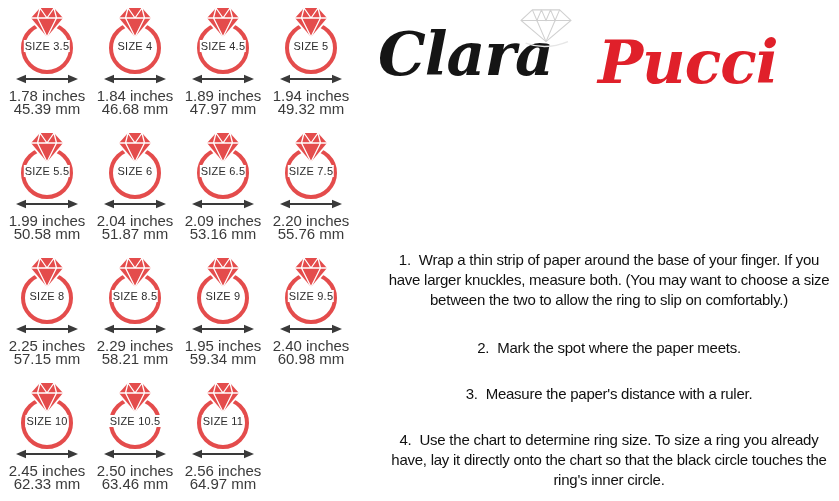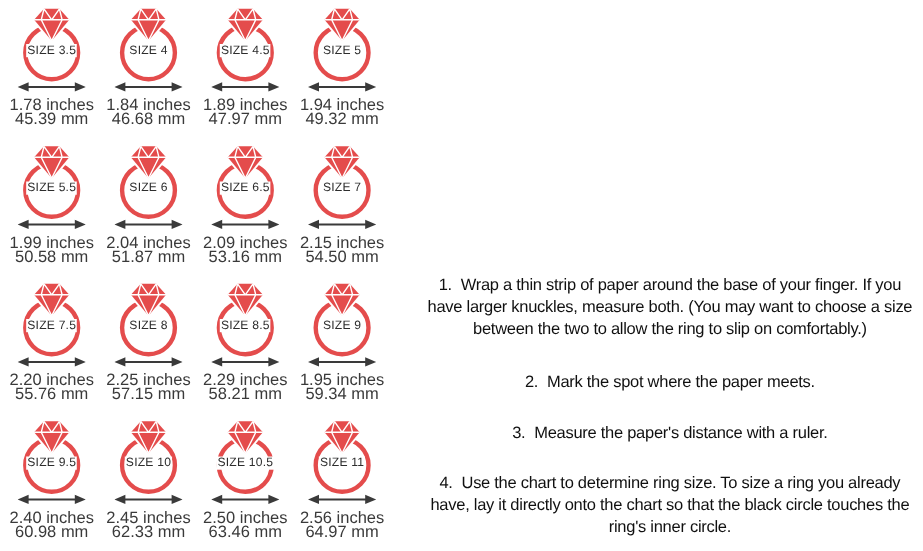--- a/index.html
+++ b/index.html
@@ -179,37 +179,20 @@
       <line class="arrow-line" x1="7" y1="5" x2="55" y2="5"></line>
       <polygon class="arrow-head" points="0,5 10,0.8 10,9.2"></polygon>
       <polygon class="arrow-head" points="62,5 52,0.8 52,9.2"></polygon>
     </svg>
     <div class="meas">
       <span class="inches">2.09 inches</span>
       <span class="mm">53.16 mm</span>
     </div>
   </div>
 
-  <div class="cell">
-    <div class="band"></div>
-    <svg class="gem" viewBox="0 0 38 33" aria-hidden="true">
-      <path class="gem-body" d="M3 12 L12 2 L26 2 L35 12 L19 31 Z"></path>
-      <path class="gem-facets" d="M3 12 H35 M12 2 L9.5 12 M26 2 L28.5 12 M12 2 L19 12 M26 2 L19 12 M9.5 12 L19 31 M28.5 12 L19 31"></path>
-    </svg>
-    <span class="size-label">SIZE 7</span>
-    <svg class="arrow" viewBox="0 0 62 10" aria-hidden="true">
-      <line class="arrow-line" x1="7" y1="5" x2="55" y2="5"></line>
-      <polygon class="arrow-head" points="0,5 10,0.8 10,9.2"></polygon>
-      <polygon class="arrow-head" points="62,5 52,0.8 52,9.2"></polygon>
-    </svg>
-    <div class="meas">
-      <span class="inches">2.15 inches</span>
-      <span class="mm">54.50 mm</span>
-    </div>
-  </div>
 
   <div class="cell">
     <div class="band"></div>
     <svg class="gem" viewBox="0 0 38 33" aria-hidden="true">
       <path class="gem-body" d="M3 12 L12 2 L26 2 L35 12 L19 31 Z"></path>
       <path class="gem-facets" d="M3 12 H35 M12 2 L9.5 12 M26 2 L28.5 12 M12 2 L19 12 M26 2 L19 12 M9.5 12 L19 31 M28.5 12 L19 31"></path>
     </svg>
     <span class="size-label">SIZE 7.5</span>
     <svg class="arrow" viewBox="0 0 62 10" aria-hidden="true">
       <line class="arrow-line" x1="7" y1="5" x2="55" y2="5"></line>
@@ -342,20 +325,31 @@
       <polygon class="arrow-head" points="0,5 10,0.8 10,9.2"></polygon>
       <polygon class="arrow-head" points="62,5 52,0.8 52,9.2"></polygon>
     </svg>
     <div class="meas">
       <span class="inches">2.56 inches</span>
       <span class="mm">64.97 mm</span>
     </div>
   </div>
 </div>
 
+  <div class="logo">
+    <span class="logo-word logo-clara">Clara</span>
+    <svg class="logo-diamond" viewBox="0 0 90 56" aria-hidden="true">
+      <path class="swoosh" d="M18 48 Q45 58 74 46"></path>
+      <path d="M12 18 L27 4 L63 4 L78 18 L45 46 Z"></path>
+      <path d="M12 18 H78"></path>
+      <path d="M27 4 L33 18 L39 4 M51 4 L57 18 L63 4 M39 4 L45 18 L51 4"></path>
+      <path d="M33 18 L45 46 M57 18 L45 46"></path>
+    </svg>
+    <span class="logo-word logo-pucci">Pucci</span>
+  </div>
 
 
   <div class="steps">
   <p class="step"><span class="step-num">1.</span><span class="step-gap"></span><span class="step-text">Wrap a thin strip of paper around the base of your finger. If you have larger knuckles, measure both. (You may want to choose a size between the two to allow the ring to slip on comfortably.)</span></p>
 
   <p class="step"><span class="step-num">2.</span><span class="step-gap"></span><span class="step-text">Mark the spot where the paper meets.</span></p>
 
   <p class="step"><span class="step-num">3.</span><span class="step-gap"></span><span class="step-text">Measure the paper's distance with a ruler.</span></p>
 
   <p class="step"><span class="step-num">4.</span><span class="step-gap"></span><span class="step-text">Use the chart to determine ring size. To size a ring you already have, lay it directly onto the chart so that the black circle touches the ring's inner circle.</span></p>

